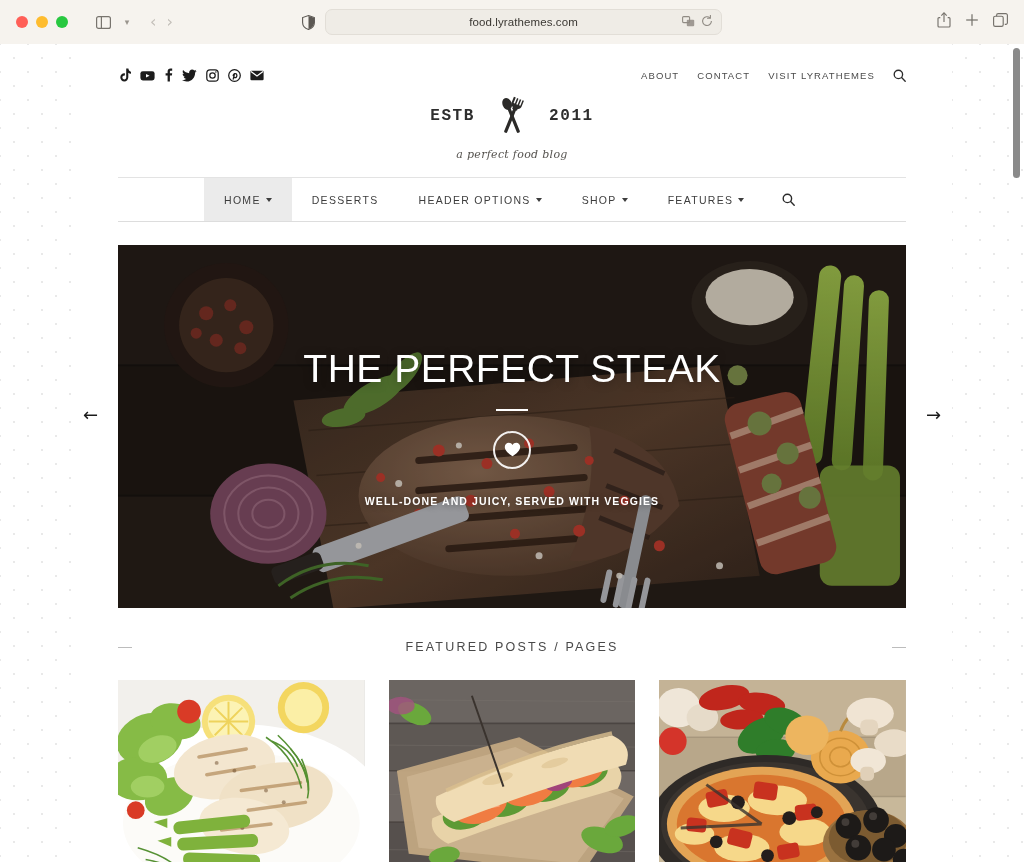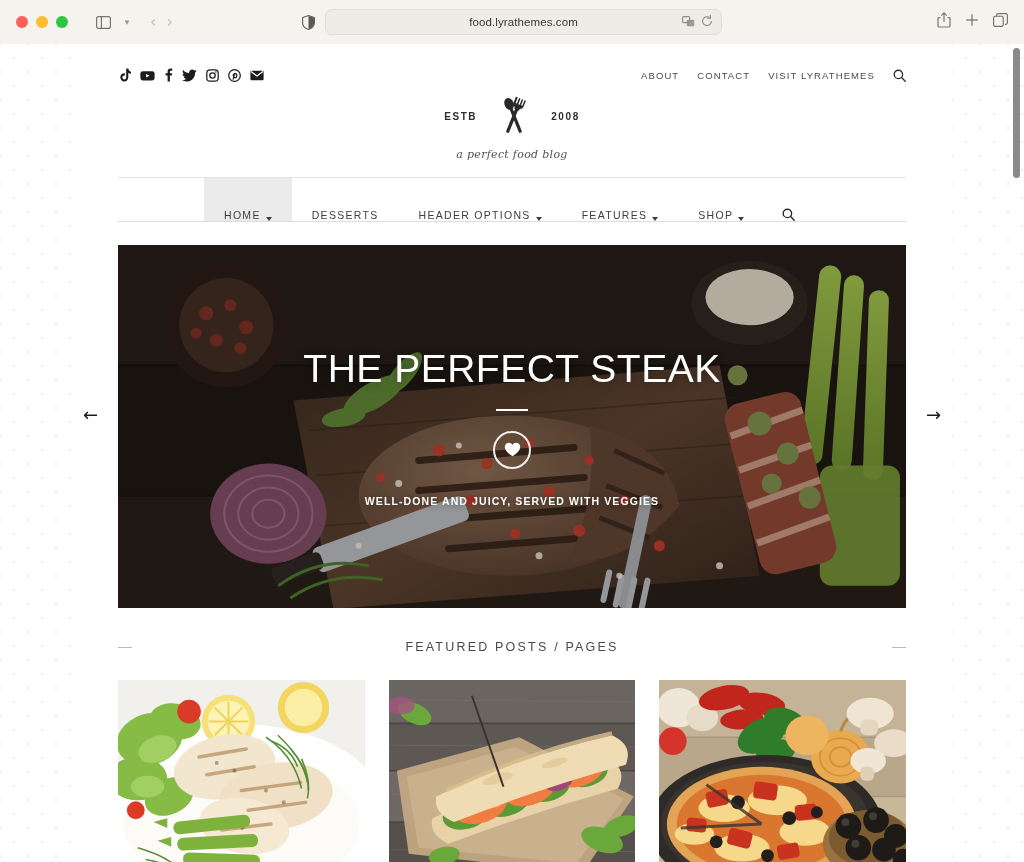--- a/index.html
+++ b/index.html
@@ -120,22 +120,22 @@
   
   .logo-block {
     display: flex; flex-direction: column; align-items: center;
     padding-top: 8px; padding-bottom: 16px;
   }
   .logo-top {
     display: flex; align-items: center; justify-content: center;
     gap: 14px; height: 40px;
   }
   .estb {
-    font-family: Liberation Sans, sans-serif;
-    font-size: 10px; letter-spacing: 1.6px; color: #2e2e2e; font-weight: bold;
+    font-family: Liberation Mono, monospace;
+    font-size: 16px; letter-spacing: 1.6px; color: #2e2e2e; font-weight: bold;
   }
   .utensils { width: 46px; height: 40px; }
   .kale-banner {
     position: relative;
     background: #33322f;
     width: 152px; height: 42px;
     display: flex; align-items: center; justify-content: center;
     margin-top: 4px;
   }
   .kale-banner::before, .kale-banner::after {
@@ -167,21 +167,21 @@
 
   
   .mainnav {
     border-top: 1px solid #e3e3e3;
     border-bottom: 1px solid #dddddd;
     display: flex; align-items: stretch;
     height: 45px;
     padding-left: 86px;
   }
   .navitem {
-    display: flex; align-items: flex-end; gap: 5px;
+    display: flex; align-items: center; gap: 5px;
     padding: 0 20px;
     font-size: 10.5px; letter-spacing: 1.3px;
     color: #3d3d3d; text-transform: uppercase;
     white-space: nowrap;
   }
   .navitem.active { background: #ebebeb; }
   .caret {
     width: 0; height: 0;
     border-left: 3.5px solid transparent;
     border-right: 3.5px solid transparent;
@@ -424,45 +424,45 @@
                   <rect x="21.4" y="11" width="3.2" height="27" rx="1.4"></rect>
                   <path d="M17.6 1.5 v6.2 c0 1.8 1.2 3.3 2.8 3.6 v2 h5.2 v-2 c1.6-.3 2.8-1.8 2.8-3.6 V1.5 h-1.5 v5.9 h-1.4 V1.5 h-1.5 v5.9 h-1.5 V1.5 h-1.5 v5.9 h-1.4 V1.5 z"></path>
                 </g>
 
                 <g transform="rotate(-22 23 20)">
                   <rect x="21.4" y="12" width="3.2" height="26" rx="1.4"></rect>
                   <ellipse cx="23" cy="7" rx="4.6" ry="6.2"></ellipse>
                 </g>
               </g>
             </svg>
-            <span class="estb">2008</span>
+            <span class="estb">2011</span>
           </div>
 
 
           <div class="tagline">a perfect food blog</div>
         </div>
 
         <nav class="mainnav">
           <a class="navitem active">
             <span>HOME</span>
             <i class="caret"></i>
           </a>
           <a class="navitem">
             <span>DESSERTS</span>
           </a>
           <a class="navitem">
             <span>HEADER OPTIONS</span>
             <i class="caret"></i>
           </a>
           <a class="navitem">
-            <span>FEATURES</span>
+            <span>SHOP</span>
             <i class="caret"></i>
           </a>
           <a class="navitem">
-            <span>SHOP</span>
+            <span>FEATURES</span>
             <i class="caret"></i>
           </a>
           <a class="navitem search-item">
             <svg width="13" height="13" viewBox="0 0 13 13" fill="none" stroke="#2b2b2b" stroke-width="1.4">
               <circle cx="5.4" cy="5.4" r="4.2"></circle>
               <line x1="8.6" y1="8.6" x2="12.2" y2="12.2" stroke-linecap="round"></line>
             </svg>
           </a>
         </nav>
 

